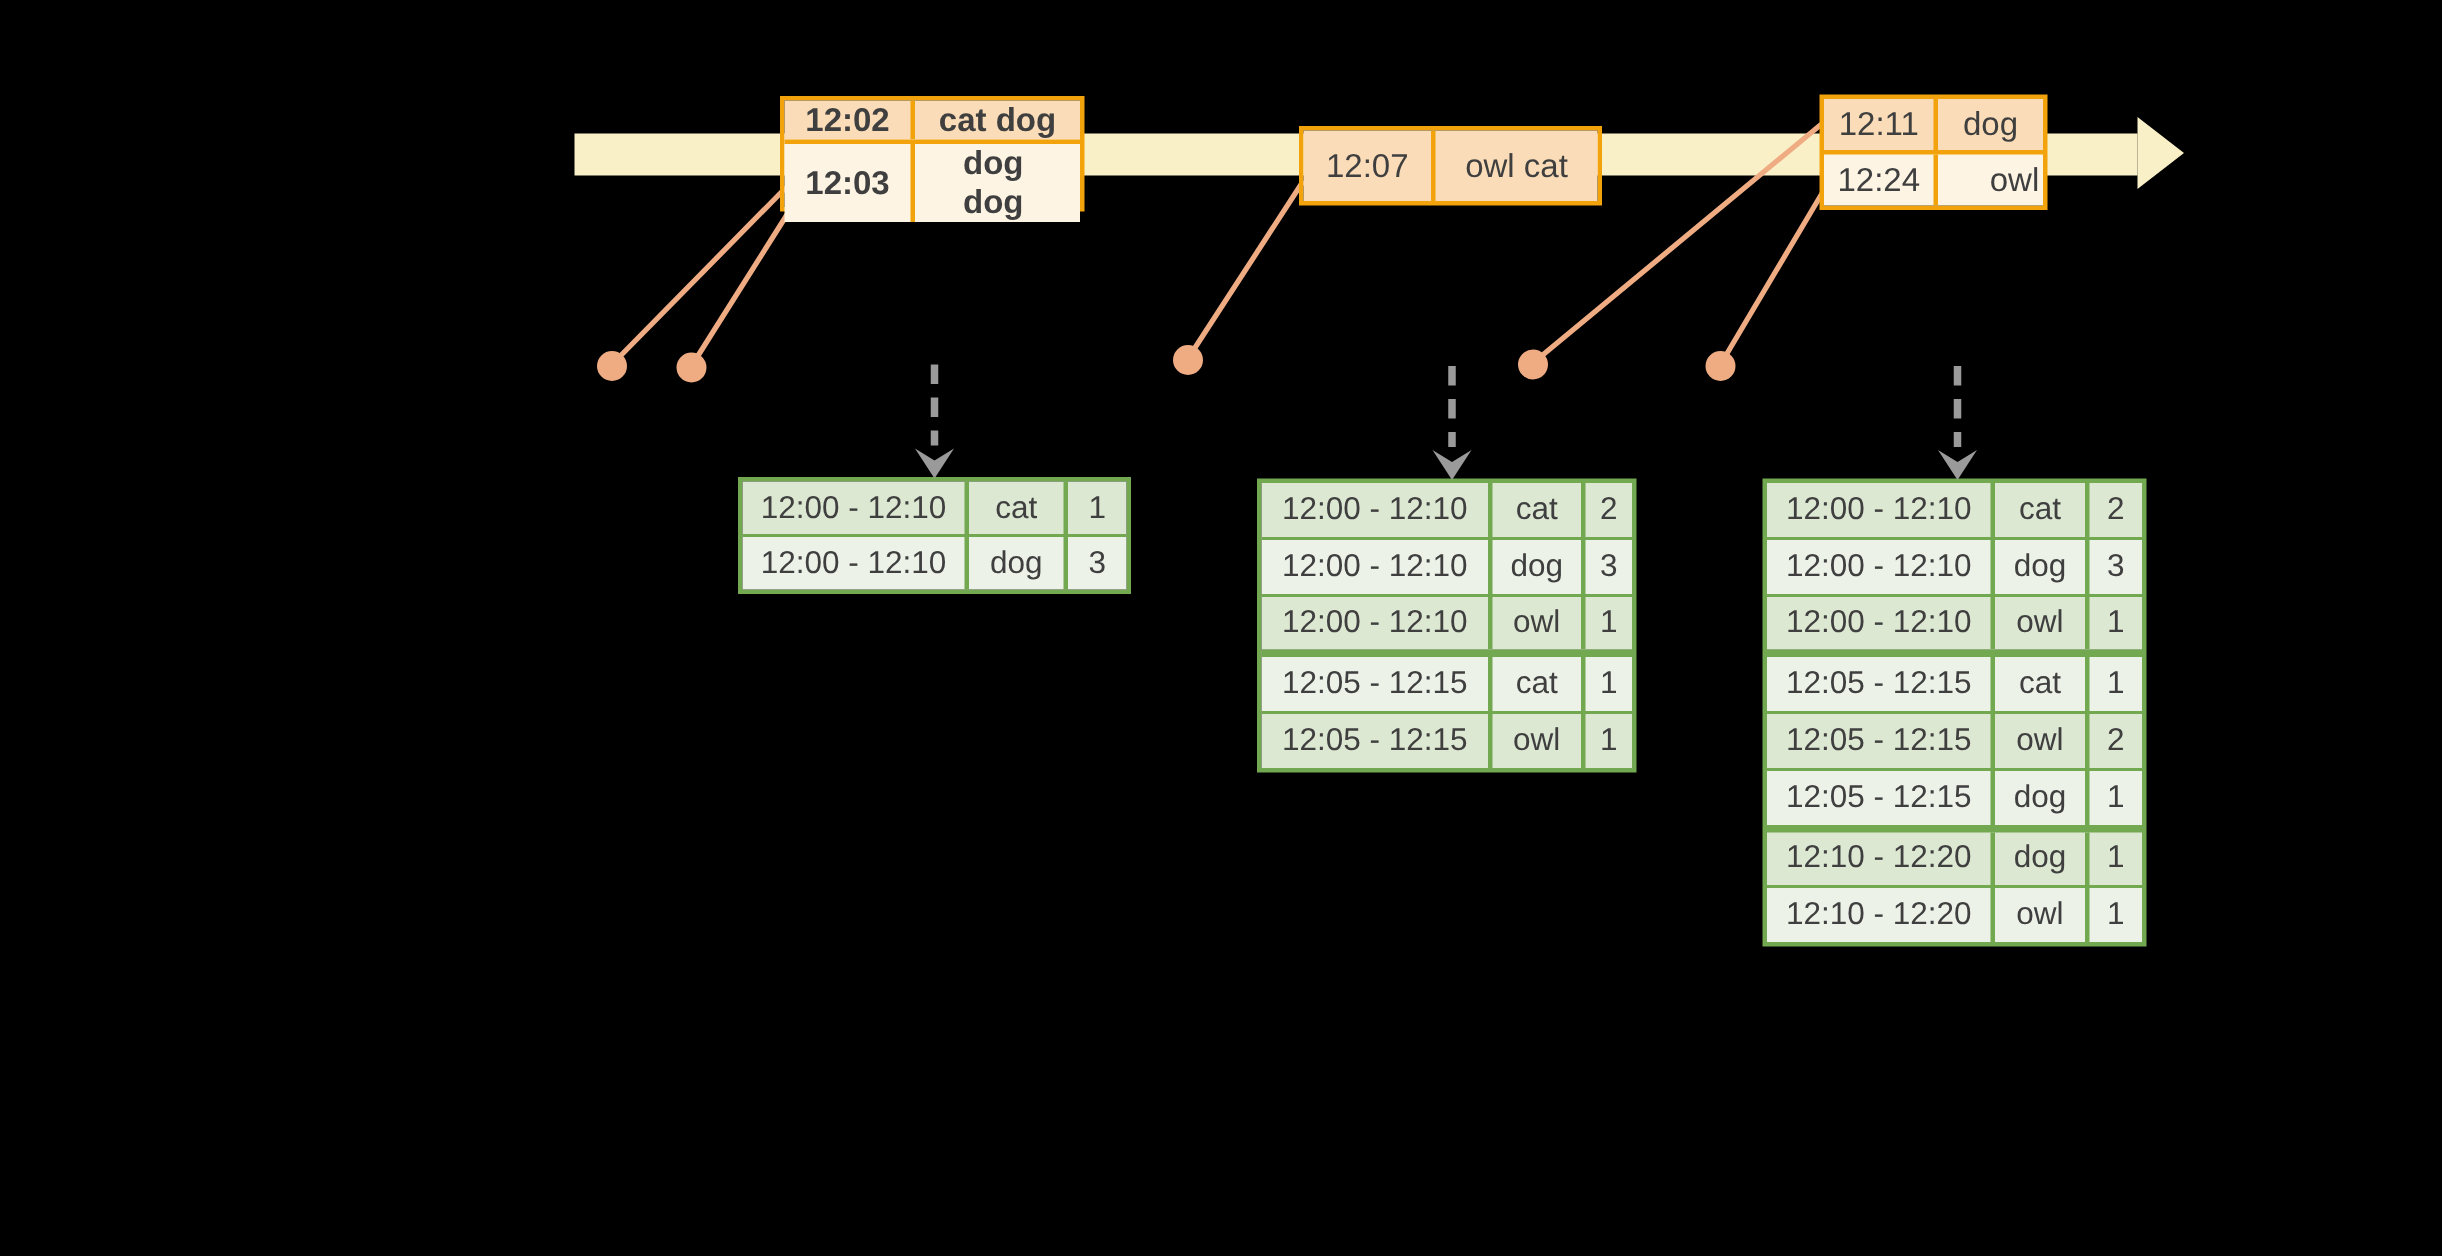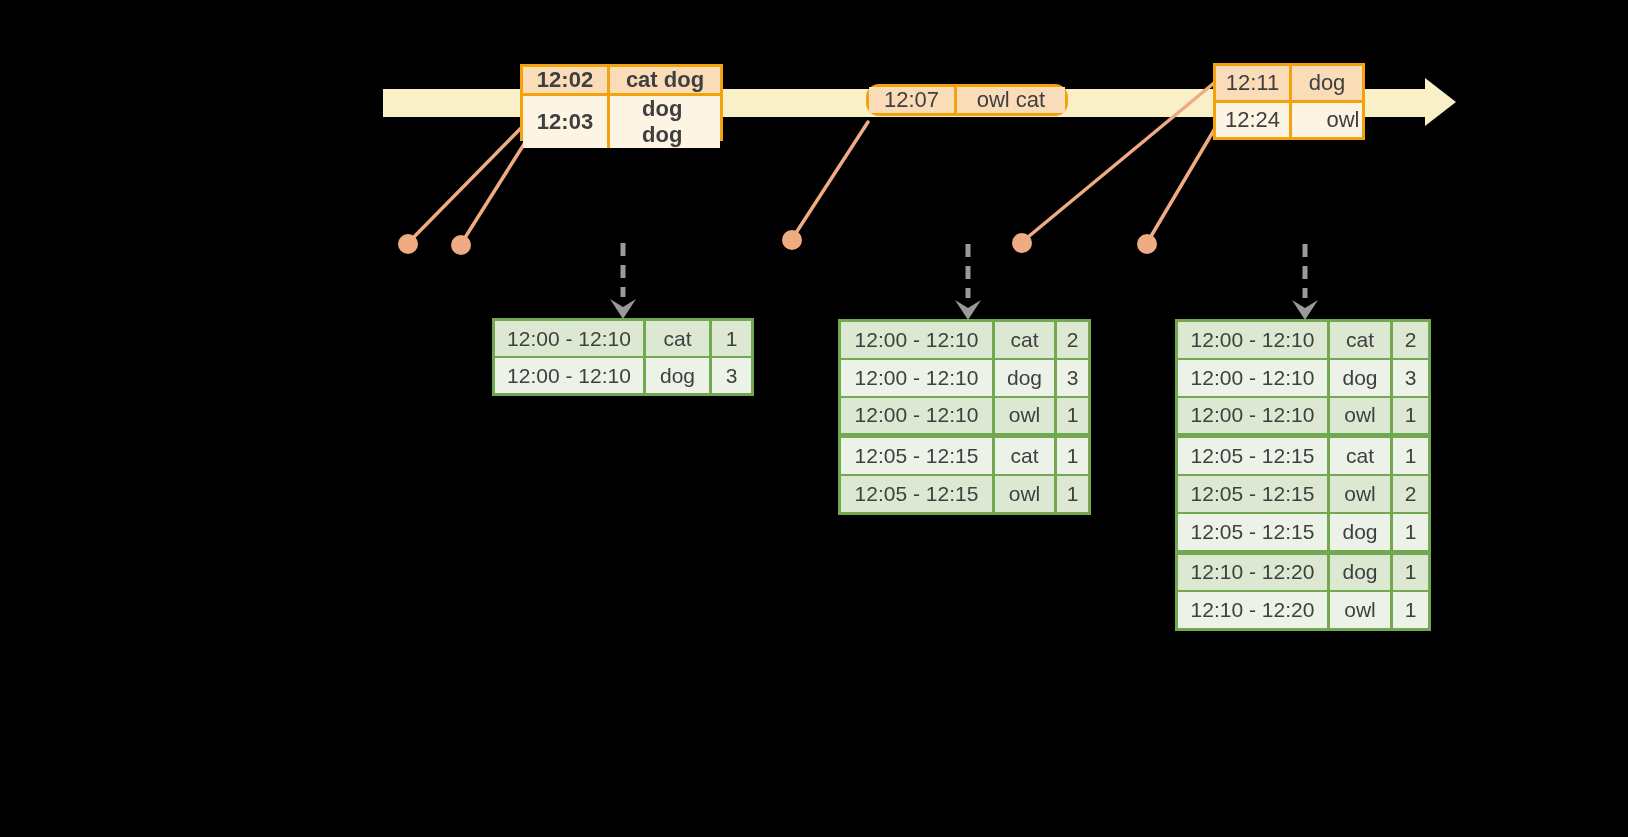--- a/index.html
+++ b/index.html
@@ -16,21 +16,21 @@
   .etable{position:absolute;border:3px solid var(--gold);display:flex;flex-direction:column;box-sizing:border-box;}
   .erow{flex:1;display:flex;}
   .erow + .erow{border-top:3px solid var(--gold);}
   .ecell{display:flex;align-items:center;justify-content:center;font-size:22px;color:var(--ink);}
   .etime{border-right:3px solid var(--gold);}
   .ewords{flex:1;}
   .fill-peach{background:var(--peach);}
   .fill-cream{background:var(--cream);gap:32px;}
   #et1{left:520px;top:64px;width:203px;height:77px;font-weight:bold;}
   #et1 .etime{width:84px;}
-  #et2{left:866px;top:84px;width:202px;height:32px;border-radius:13px;}
+  #et2{left:866px;top:84px;width:202px;height:53px;}
   #et2 .etime{width:85px;}
   #et3{left:1213px;top:63px;width:152px;height:77px;}
   #et3 .etime{width:73px;}
 
   
   .gtable{position:absolute;border:3px solid var(--green);display:flex;flex-direction:column;box-sizing:border-box;}
   .grow{flex:1;display:flex;}
   .grow + .grow{border-top:2px solid var(--green);}
   .grow.thick{border-top:5px solid var(--green);}
   .gcell{display:flex;align-items:center;justify-content:center;font-size:21px;color:var(--ink);}

